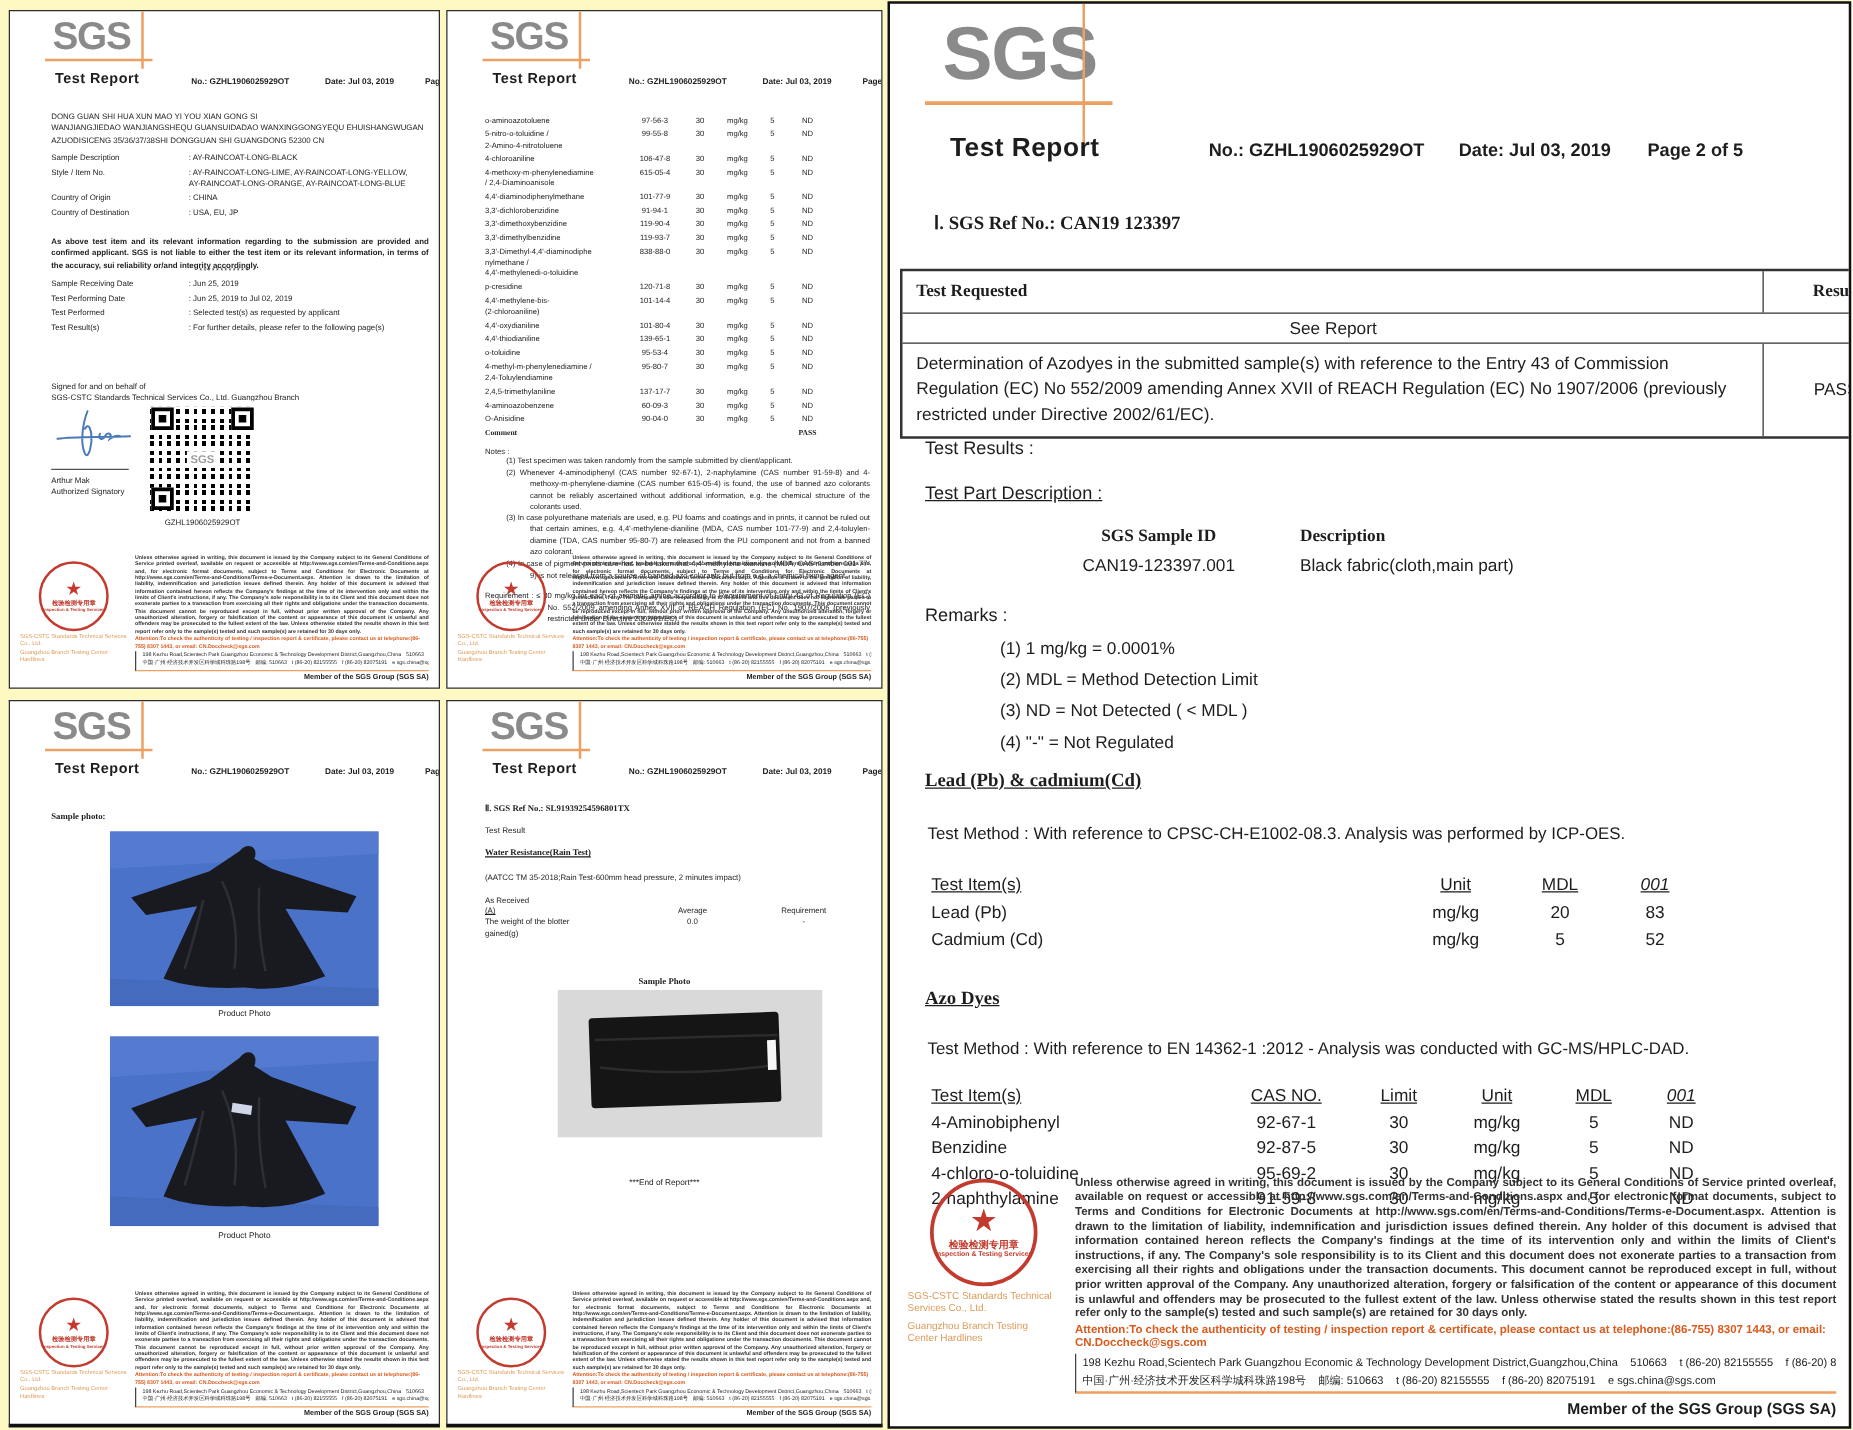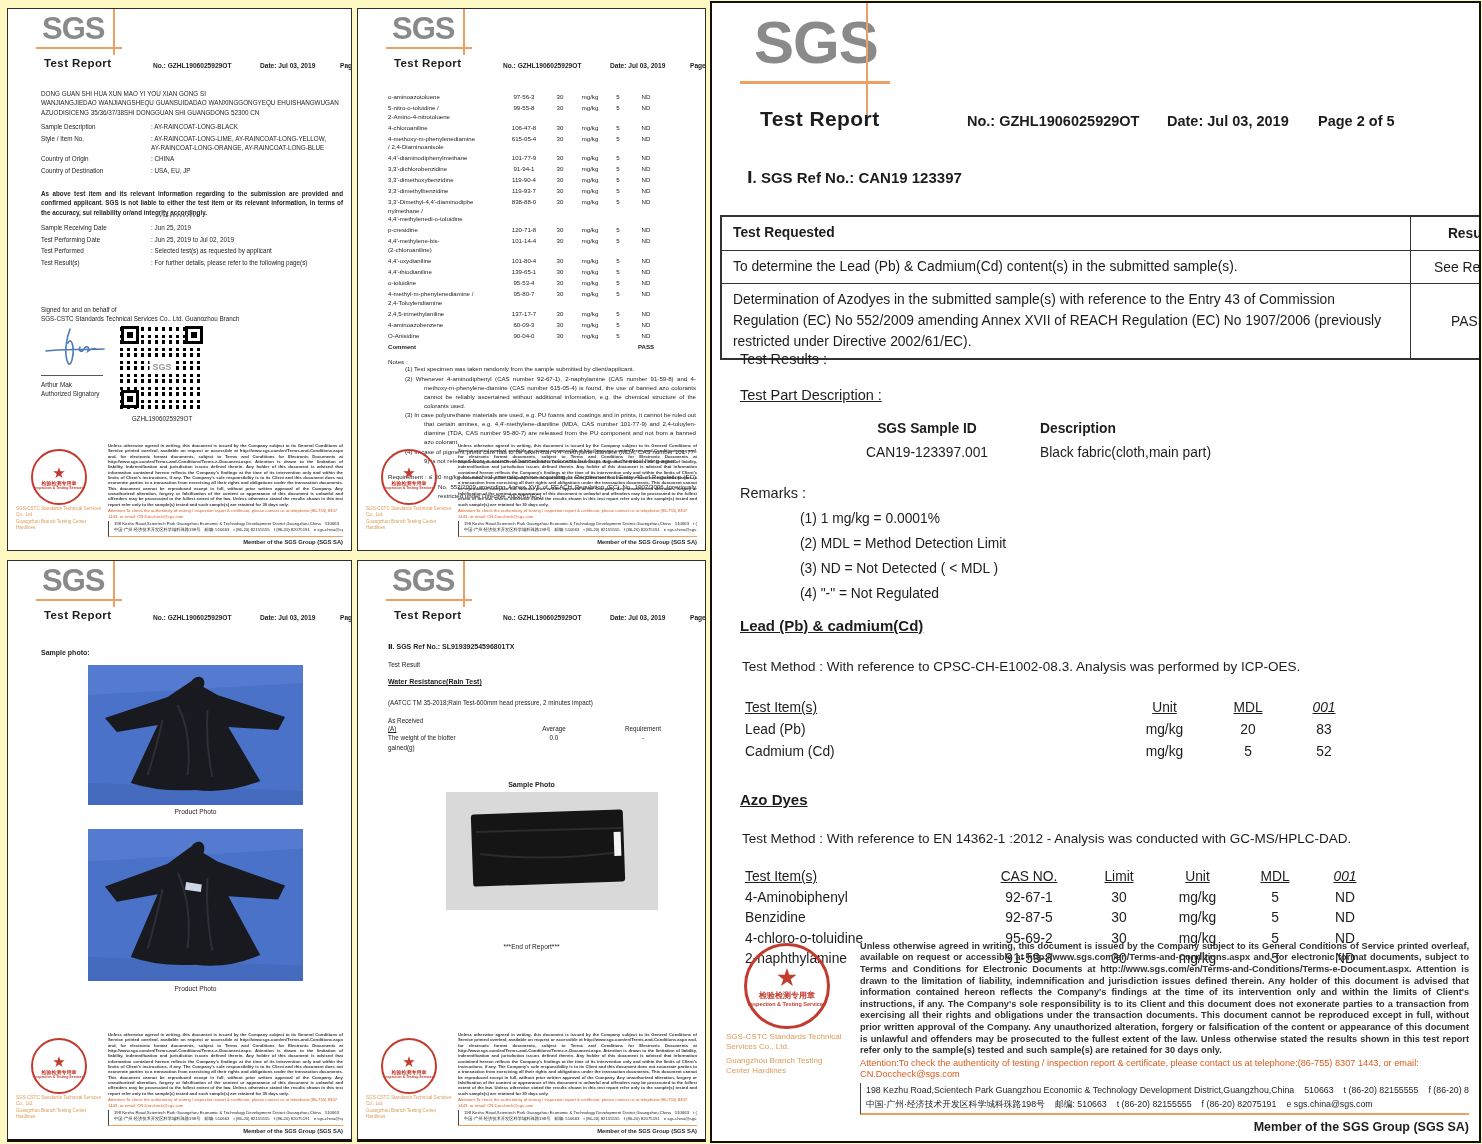--- a/index.html
+++ b/index.html
@@ -1,19 +1,19 @@
 <!DOCTYPE html>
 <html><head>
 <meta charset="utf-8">
 <style>
   html,body{margin:0;padding:0;background:#fff;}
   .canvas{position:relative;width:1482px;height:1144px;background:#fef9c3;overflow:hidden;
     font-family:"Liberation Sans","DejaVu Sans",sans-serif;color:#1d1d1d;}
   .abs{position:absolute;}
-  .b{font-weight:bold;}
+  .b{font-weight:bold;font-family:Liberation Serif, serif;}
   .u{text-decoration:underline;}
   .i{font-style:italic;}
   .ctr{text-align:center;}
   .just{text-align:justify;font-weight:bold;}
   .prewrap{white-space:pre-line;}
   .page{position:absolute;background:#fff;border:1px solid #2e2e2e;box-sizing:border-box;overflow:hidden;}
   #pA{left:7px;top:8px;width:345px;height:543px;}
   #pB{left:357px;top:8px;width:349px;height:543px;}
   #pC{left:7px;top:560px;width:345px;height:582px;border-bottom:3px solid #111;}
   #pD{left:357px;top:560px;width:349px;height:582px;border-bottom:3px solid #111;}
@@ -96,21 +96,21 @@
   .footer-sm .st{font-size:15px;} .footer-lg .st{font-size:25px;}
   .footer-sm .cn{font-size:5px;font-weight:bold;} .footer-lg .cn{font-size:8px;font-weight:bold;}
   .footer-sm .en{font-size:3.5px;font-weight:bold;} .footer-lg .en{font-size:5.5px;font-weight:bold;}
   .seal-co{color:#dd9a58;line-height:1.3;text-align:left;}
   .footer-sm .seal-co{font-size:4.6px;margin-top:1px;}
   .footer-lg .seal-co{font-size:8px;margin-top:3px;}
   .foot-text{flex:1;min-width:0;}
   .disc{margin:0;color:#333;}
   .footer-sm .disc{font-size:4.25px;line-height:1.26;}
   .footer-lg .disc{font-size:9.2px;line-height:1.26;}
-  .attn{font-weight:normal;color:#d95b1e;margin:1px 0 2px;}
+  .attn{font-weight:bold;color:#d95b1e;margin:1px 0 2px;}
   .footer-sm .attn{font-size:4.25px;line-height:1.26;}
   .footer-lg .attn{font-size:9.2px;line-height:1.26;}
   .addr{border-left:1.5px solid #444;border-bottom:2px solid #eda061;padding-left:5px;padding-bottom:2px;}
   .footer-sm .addr{border-left-width:1px;border-bottom-width:1px;}
   .addr-line{display:flex;white-space:nowrap;overflow:hidden;}
   .footer-sm .addr-line{font-size:4.25px;line-height:1.55;gap:4px;}
   .footer-lg .addr-line{font-size:8.8px;line-height:1.6;gap:10px;}
   .member{font-weight:bold;text-align:right;}
   .footer-sm .member{font-size:5.8px;margin-top:2px;}
   .footer-lg .member{font-size:12.5px;margin-top:5px;}
@@ -588,21 +588,20 @@
     </div>
     <div class="abs b" style="left:35px;top:166px;font-size:15px;">Ⅰ. SGS Ref No.: CAN19 123397</div>
 
     <div class="rqt">
       <div class="rq-row">
         <div class="rq-c1 b">Test Requested</div>
         <div class="rq-c2 b">Result</div>
       </div>
       <div class="rq-body">
           <div class="rq-row">
-          <div class="rq-c1">To determine the Lead (Pb) &amp; Cadmium(Cd) content(s) in the submitted sample(s).</div>
           <div class="rq-c2">See Report</div>
         </div>
           <div class="rq-row">
           <div class="rq-c1">Determination of Azodyes in the submitted sample(s) with reference to the Entry 43 of Commission Regulation (EC) No 552/2009 amending Annex XVII of REACH Regulation (EC) No 1907/2006 (previously restricted under Directive 2002/61/EC).</div>
           <div class="rq-c2">PASS</div>
         </div>
         </div>
     </div>
 
     <div class="abs" style="left:28px;top:348px;font-size:14.5px;">Test Results :</div>

